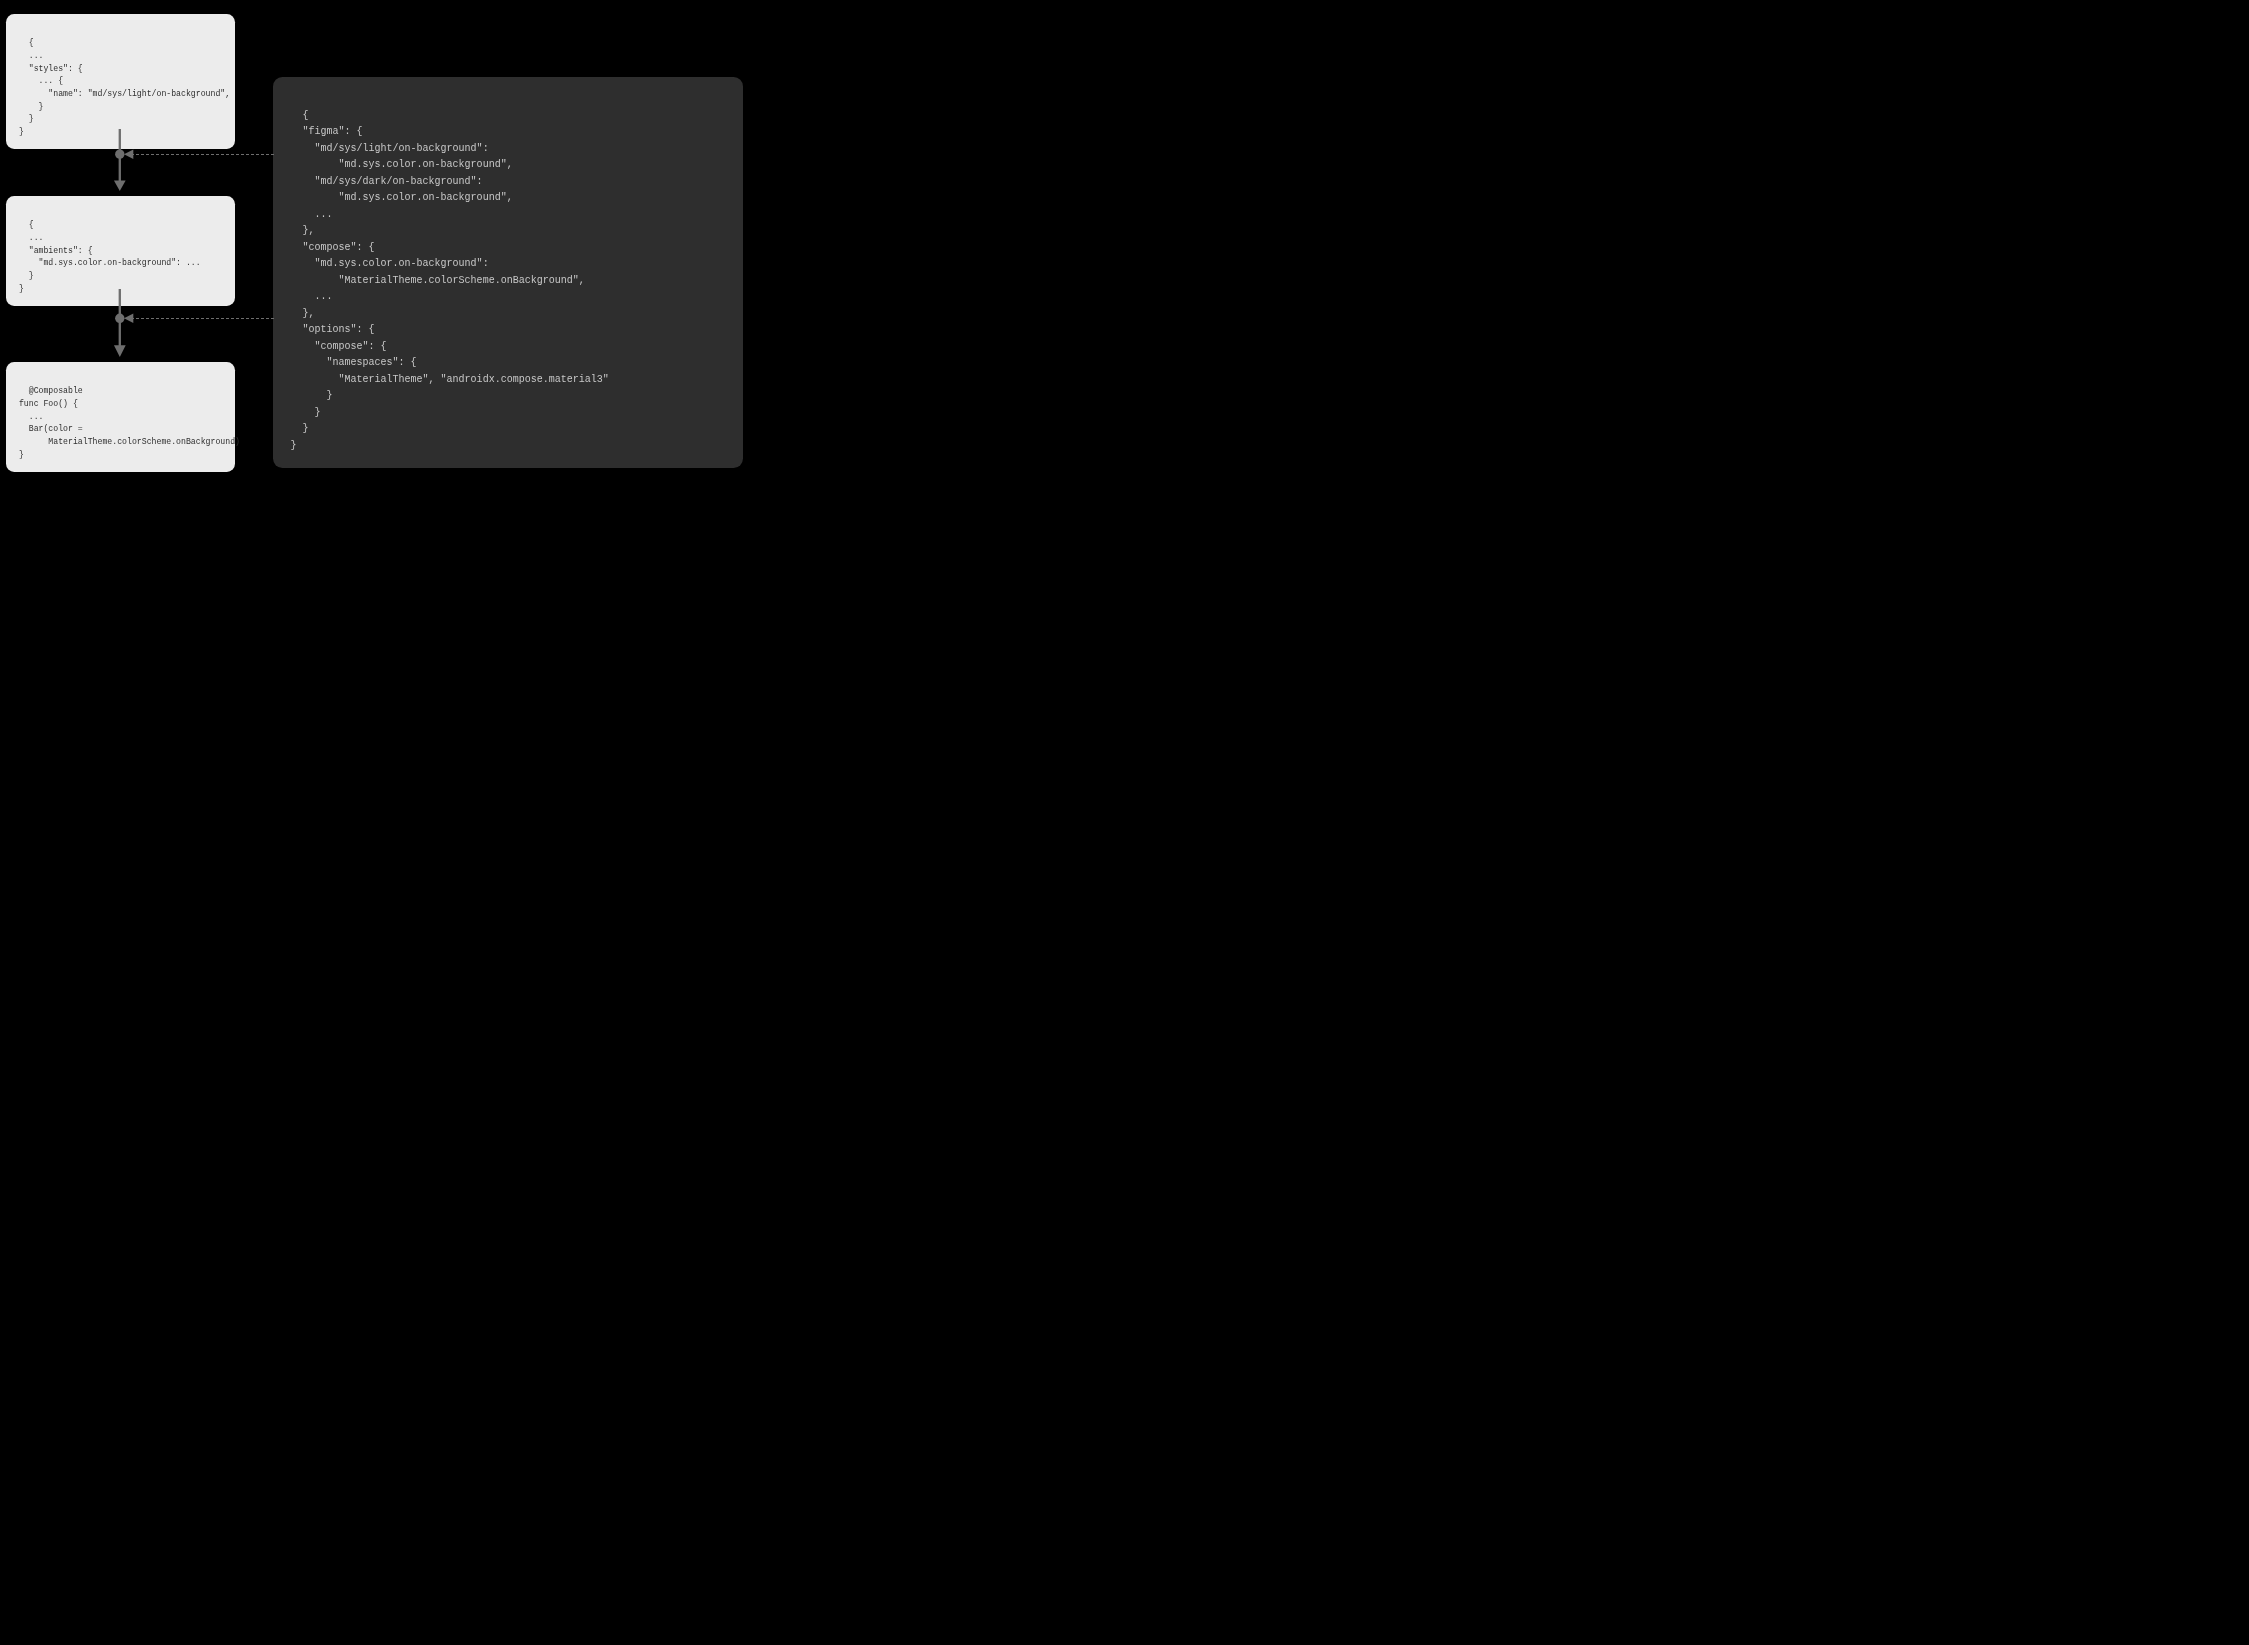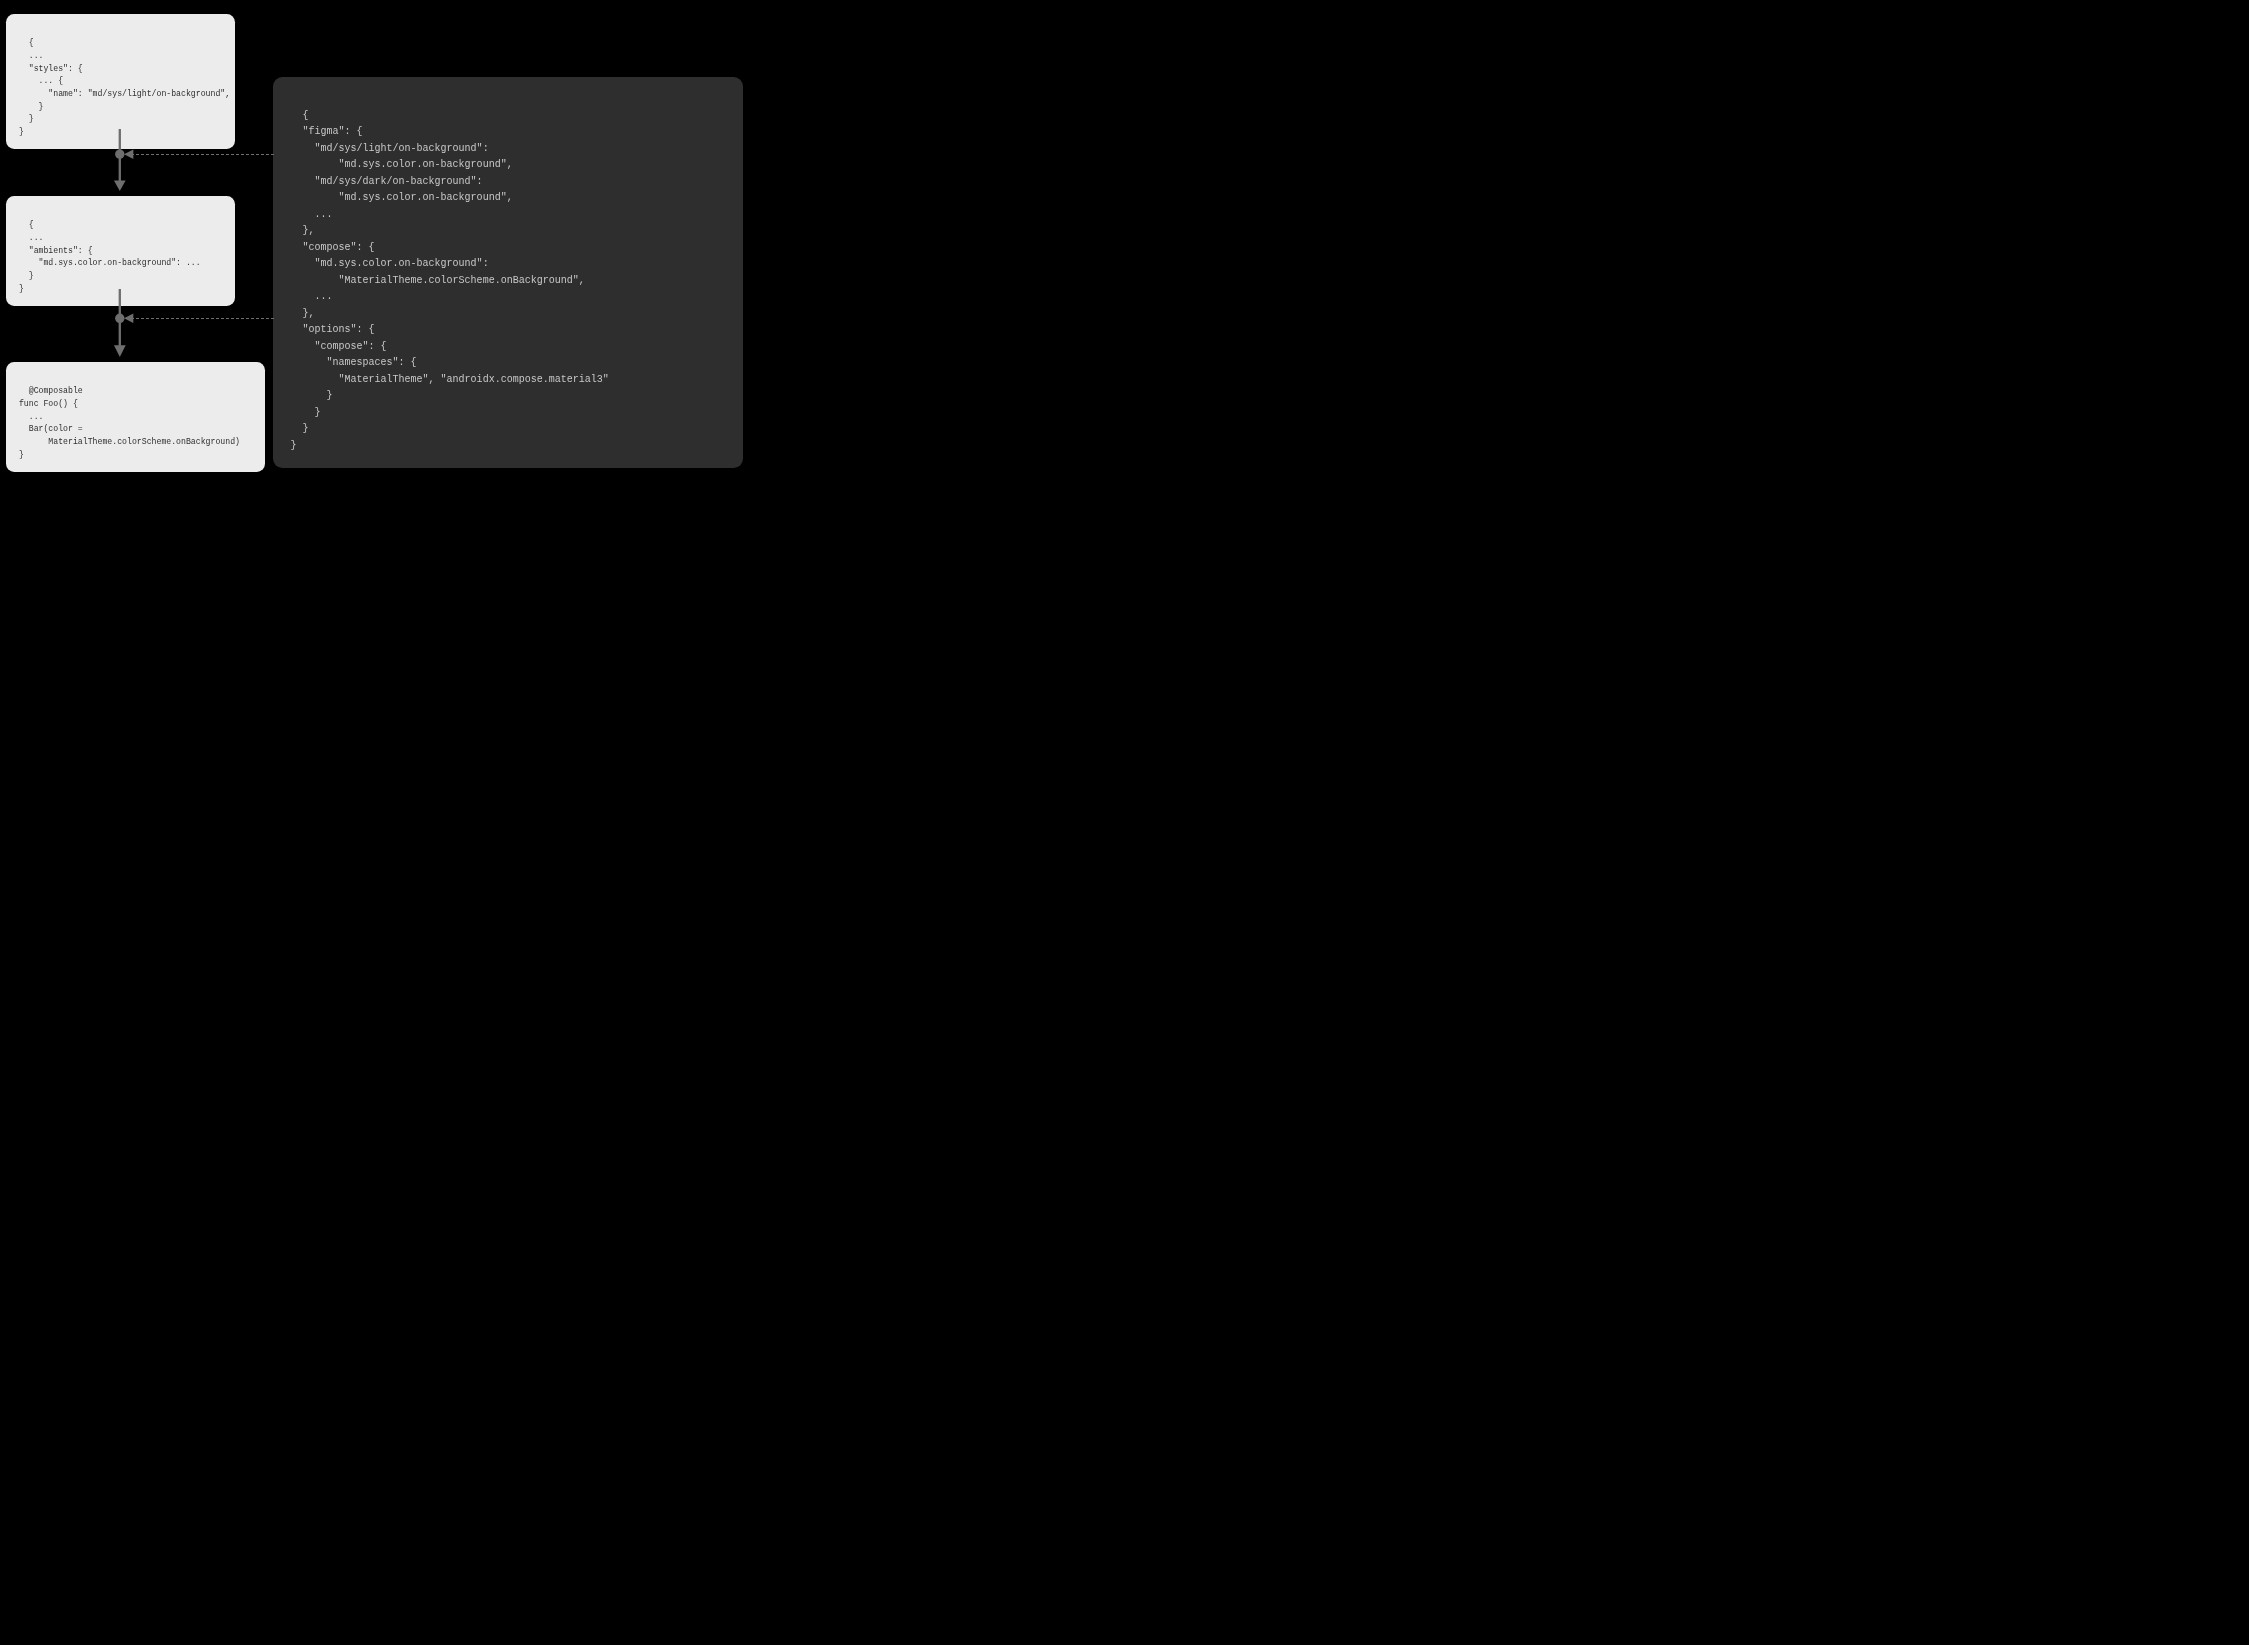--- a/index.html
+++ b/index.html
@@ -59,21 +59,21 @@
 
 <div class="card" style="left:5.9px; top:196px; width:229px;">
   <span>{
   ...
   "ambients": {
     "md.sys.color.on-background": ...
   }
 }</span>
 </div>
 
-<div class="card" style="left:5.9px; top:362px; width:259px;">
+<div class="card" style="left:5.9px; top:362px; width:229px;">
   <span>@Composable
 func Foo() {
   ...
   Bar(color =
       MaterialTheme.colorScheme.onBackground)
 }</span>
 </div>
 
 <div class="dark-card" style="left:273px; top:77px; width:470px;">
   <span>{

